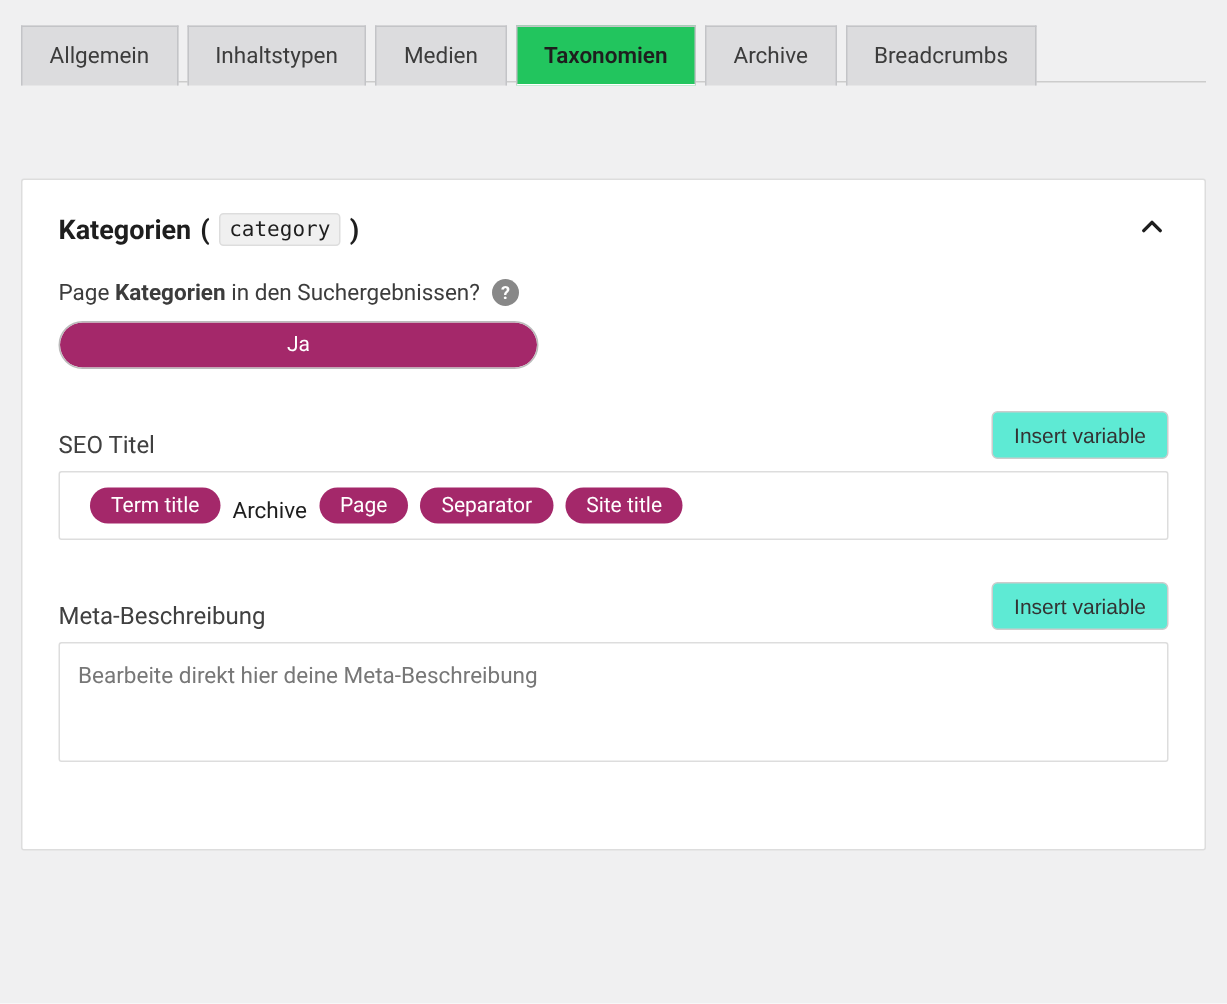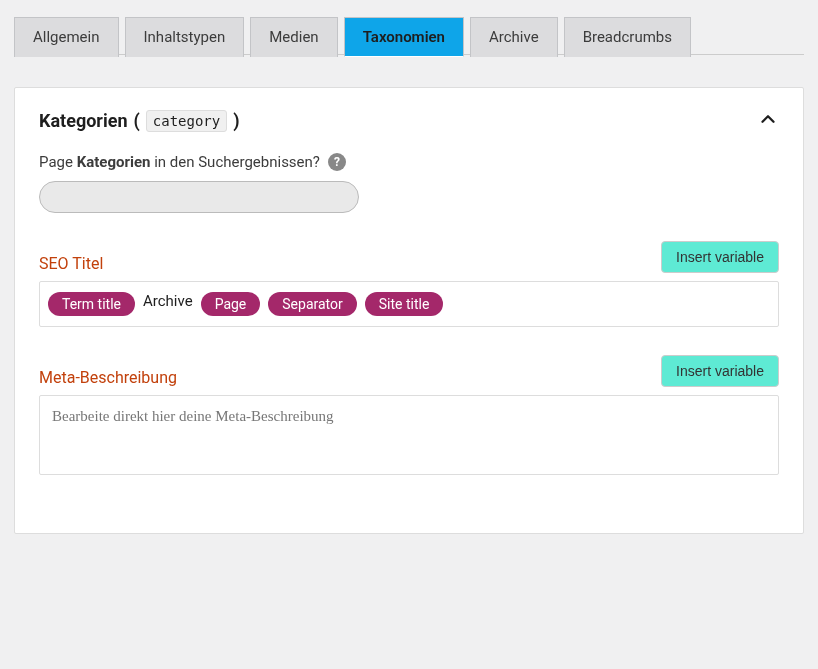--- a/index.html
+++ b/index.html
@@ -1,37 +1,37 @@
 <!DOCTYPE html>
 <html><head>
 <meta charset="utf-8">
 <style>
 * { box-sizing: border-box; margin: 0; padding: 0; }
 body { font-family: -apple-system, BlinkMacSystemFont, "Segoe UI", Roboto, sans-serif; background: #f0f0f1; padding: 14px; font-size: 14px; color: #1e1e1e; }
 .tabs { display: flex; gap: 6px; border-bottom: 1px solid #ccc; }
 .tab { padding: 10px 18px; background: #dcdcde; border: 1px solid #c3c4c7; border-bottom: none; cursor: pointer; font-size: 15px; color: #3c3c3c; position: relative; top: 3px; }
-.tab.active { background: #0ea5e9; font-weight: 600; color: #1e1e1e; border-bottom: 1px solid #fff; }
-.panel { margin-top: 32px; background: #fff; border: 1px solid #ddd; border-radius: 2px; padding: 0; }
+.tab.active { background: #22c55e; font-weight: 600; color: #1e1e1e; border-bottom: 1px solid #fff; }
+.panel { margin-top: 64px; background: #fff; border: 1px solid #ddd; border-radius: 2px; padding: 0; }
 .panel-header { display: flex; justify-content: space-between; align-items: center; padding: 20px 24px 10px; cursor: pointer; }
 .panel-title { font-size: 18px; font-weight: 700; display: flex; align-items: center; gap: 6px; }
 .slug { font-family: Consolas, Monaco, monospace; background: #f0f0f0; border: 1px solid #ddd; padding: 2px 6px; border-radius: 3px; font-size: 14px; font-weight: 400; }
 .chevron-up svg { width: 22px; height: 22px; }
 .panel-body { padding: 10px 24px 30px; }
 .row-label { font-size: 15px; color: #3c3c3c; margin-bottom: 10px; display: flex; align-items: center; gap: 8px; }
 .help-icon { display: inline-flex; align-items: center; justify-content: center; width: 18px; height: 18px; border-radius: 50%; background: #888; color: #fff; font-size: 12px; font-weight: 700; cursor: pointer; }
 .toggle { display: flex; width: 320px; border: 1px solid #bbb; border-radius: 18px; overflow: hidden; background: #e9e9e9; margin-bottom: 28px; height: 32px; }
 .toggle-opt { flex: 1; text-align: center; line-height: 30px; font-size: 14px; cursor: pointer; color: #444; }
 .toggle-opt.active { background: #a4286a; color: #fff; border-radius: 16px; font-weight: 400; }
 .field-header { display: flex; justify-content: space-between; align-items: flex-end; margin-bottom: 8px; }
-.field-label { font-size: 16px; color: #c2410c; }
+.field-label { font-size: 16px; color: #404040; }
 .btn-insert { padding: 7px 14px; background: #5eead4; border: 1px solid #ccc; border-radius: 4px; font-size: 14px; cursor: pointer; color: #333; }
-.editor-box { border: 1px solid #ddd; border-radius: 2px; padding: 10px 8px; margin-bottom: 28px; min-height: 46px; display: flex; align-items: flex-start; flex-wrap: wrap; gap: 8px; }
+.editor-box { border: 1px solid #ddd; border-radius: 2px; padding: 10px 20px; margin-bottom: 28px; min-height: 46px; display: flex; align-items: flex-end; flex-wrap: wrap; gap: 8px; }
 .pill { background: #a4286a; color: #fff; padding: 4px 14px; border-radius: 14px; font-size: 14px; cursor: pointer; }
 .plain-txt { font-size: 15px; color: #1e1e1e; }
-.meta-box { border: 1px solid #ddd; border-radius: 2px; padding: 12px; min-height: 80px; margin-bottom: 28px; font-size: 15px; color: #777; font-family: Liberation Serif, serif; }
+.meta-box { border: 1px solid #ddd; border-radius: 2px; padding: 12px; min-height: 80px; margin-bottom: 28px; font-size: 15px; color: #777; }
 .show-label { font-size: 15px; margin-bottom: 10px; }
 </style>
 </head>
 <body>
 
 <div class="tabs">
   <div class="tab">Allgemein</div>
   <div class="tab">Inhaltstypen</div>
   <div class="tab">Medien</div>
   <div class="tab active">Taxonomien</div>
@@ -58,20 +58,21 @@
 
     <div class="row-label">
       <span>
         <span>Page</span>
         <b>Kategorien</b>
         <span>in den Suchergebnissen?</span>
       </span>
       <span class="help-icon">?</span>
     </div>
     <div class="toggle">
+      <div class="toggle-opt active">Ja</div>
     </div>
 
     <div class="field-header">
       <div class="field-label">SEO Titel</div>
       <button class="btn-insert">Insert variable</button>
     </div>
     <div class="editor-box">
       <span class="pill">Term title</span>
       <span class="plain-txt">Archive</span>
       <span class="pill">Page</span>

